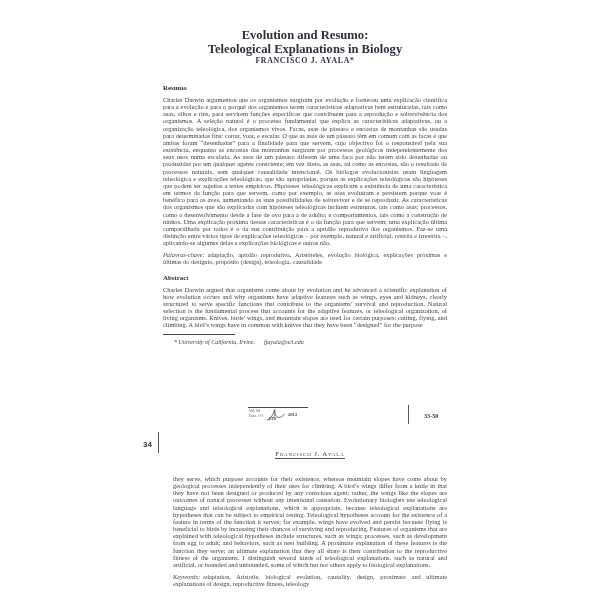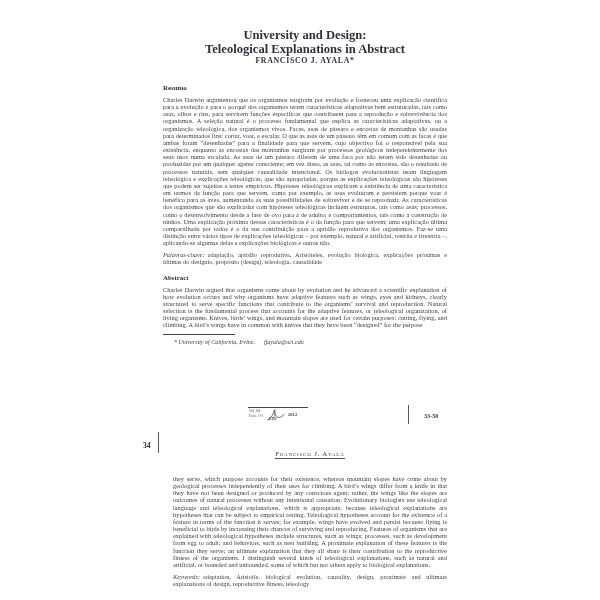--- a/index.html
+++ b/index.html
@@ -58,40 +58,40 @@
   .footer-logo-text {
     position: absolute; left: 5px; top: 10px;
     font-size: 3.6px; font-weight: bold; letter-spacing: 0.4px; color: #4a4550;
   }
   .footer-year { position: absolute; left: 288px; top: 412px; font-size: 4.6px; font-weight: bold; color: #44404c; }
   .p1-bar { position: absolute; left: 408px; top: 405px; width: 1px; height: 19px; background: #5a5662; }
   .page-range { position: absolute; left: 424px; top: 412px; font-size: 6.2px; font-weight: bold; color: #393440; }
 
   
   .p2 { position: absolute; left: 173px; top: 438px; width: 274px; }
-  .p2-pagenum { position: absolute; left: 143px; top: 441px; font-size: 7.6px; font-weight: bold; color: #332e3c; }
+  .p2-pagenum { position: absolute; left: 143px; top: 441px; font-size: 7.6px; font-weight: bold; color: #332e3c; font-family: Liberation Mono, monospace; }
   .p2-bar { position: absolute; left: 158px; top: 432px; width: 1px; height: 21px; background: #5a5662; }
   .running-header { text-align: center; margin-top: 4px; }
   .running-header span {
     font-variant: small-caps; letter-spacing: 0.8px;
     font-size: 6.9px; color: #44404c;
     border-bottom: 0.8px solid #55505c; padding-bottom: 1px;
   }
   .p2-body { margin-top: 15px; }
   .p2-keywords { margin-top: 5px; }
 </style>
 </head>
 <body>
 
 <div class="doc">
 
   <div class="p1">
     <div class="title">
-      <div>University and Design:</div>
-      <div>Teleological Explanations in Abstract</div>
+      <div>Evolution and Resumo:</div>
+      <div>Teleological Explanations in Biology</div>
     </div>
     <div class="author">FRANCISCO J. AYALA*</div>
 
     <div class="sec-heading h-resumo">Resumo</div>
     <p class="body-par">Charles Darwin argumentou que os organismos surgiram por evolução e forneceu uma explicação científica para a evolução e para o porquê dos organismos terem características adaptativas bem estruturadas, tais como asas, olhos e rins, para servirem funções específicas que contribuem para a reprodução e sobrevivência dos organismos. A seleção natural é o processo fundamental que explica as características adaptativas, ou a organização teleológica, dos organismos vivos. Facas, asas de pássaro e encostas de montanhas são usadas para determinados fins: cortar, voar, e escalar. O que as asas de um pássaro têm em comum com as facas é que ambas foram “desenhadas” para a finalidade para que servem, cujo objectivo foi o responsável pela sua existência, enquanto as encostas das montanhas surgiram por processos geológicos independentemente dos seus usos numa escalada. As asas de um pássaro diferem de uma faca por não terem sido desenhadas ou produzidas por um qualquer agente consciente; em vez disso, as asas, tal como as encostas, são o resultado de processos naturais, sem qualquer causalidade intencional. Os biólogos evolucionistas usam linguagem teleológica e explicações teleológicas, que são apropriadas, porque as explicações teleológicas são hipóteses que podem ser sujeitas a testes empíricos. Hipóteses teleológicas explicam a existência de uma característica em termos da função para que servem, como por exemplo, as asas evoluíram e persistem porque voar é benéfico para as aves, aumentando as suas possibilidades de sobreviver e de se reproduzir. As características dos organismos que são explicadas com hipóteses teleológicas incluem estruturas, tais como asas; processos, como o desenvolvimento desde a fase de ovo para a de adulto; e comportamentos, tais como a construção de ninhos. Uma explicação próxima dessas características é o da função para que servem; uma explicação última compartilhada por todos é o da sua contribuição para a aptidão reprodutiva dos organismos. Faz-se uma distinção entre vários tipos de explicações teleológicas – por exemplo, natural e artificial, restrita e irrestrita –, aplicando-se algumas delas a explicações biológicas e outras não.</p>
 
     <p class="kv-par"><span class="lead">Palavras-chave:</span><span>adaptação, aptidão reprodutiva, Aristóteles, evolução biológica, explicações próximas e últimas do desígnio, propósito (design), teleologia, causalidade</span></p>
 
     <div class="sec-heading h-abstract">Abstract</div>
     <p class="body-par">Charles Darwin argued that organisms come about by evolution and he advanced a scientific explanation of how evolution occurs and why organisms have adaptive features such as wings, eyes and kidneys, clearly structured to serve specific functions that contribute to the organisms’ survival and reproduction. Natural selection is the fundamental process that accounts for the adaptive features, or teleological organization, of living organisms. Knives, birds’ wings, and mountain slopes are used for certain purposes: cutting, flying, and climbing. A bird’s wings have in common with knives that they have been “designed” for the purpose</p>

